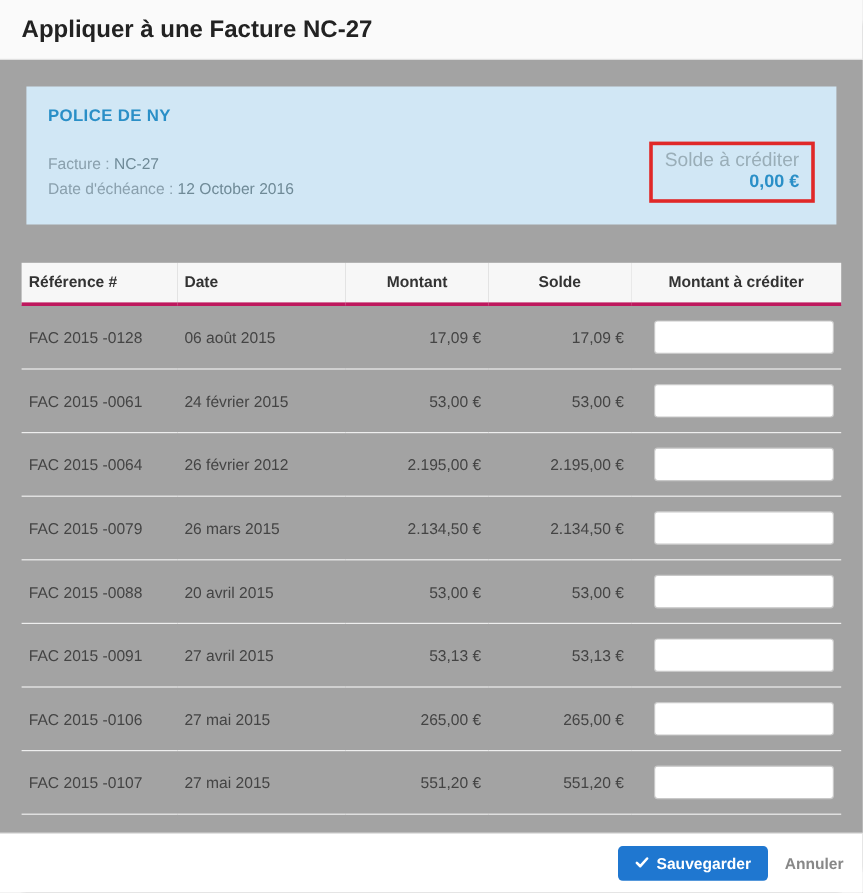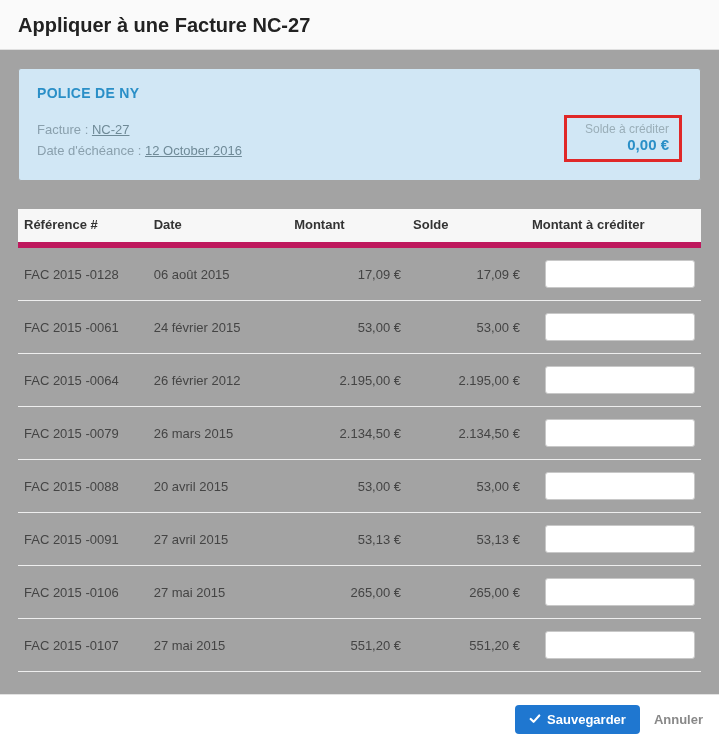--- a/index.html
+++ b/index.html
@@ -35,63 +35,63 @@
     padding: 18px 18px 10px 18px;
     position: relative;
   }
   
   .modal-body::-webkit-scrollbar { width: 14px; }
   .modal-body::-webkit-scrollbar-track { background: #f0f0f0; }
   .modal-body::-webkit-scrollbar-thumb { background: #c2c2c2; border-radius: 2px; }
 
   .info-box {
     background: #d1e7f5;
-    border: 1px solid #a3a3a3;
+    border: 4px solid #a3a3a3;
     border-radius: 3px;
     padding: 16px 18px 18px;
     margin-bottom: 28px;
     position: relative;
   }
   .info-box .client-name {
     color: #2a8fc7;
     font-size: 14px;
     font-weight: 700;
     letter-spacing: 0.3px;
     margin-bottom: 14px;
   }
   .info-row {
     display: flex;
     justify-content: space-between;
     align-items: flex-end;
   }
   .info-left { font-size: 13px; color: #8aa0ad; line-height: 1.6; }
-  .info-left .val { color: #6f8a97; text-decoration: underline; }
+  .info-left .val { color: #6f8a97; }
   .credit-box {
     border: 3px solid #e02828;
     padding: 4px 10px 6px;
     text-align: right;
     min-width: 118px;
   }
-  .credit-box .lbl { font-size: 12px; color: #9aaeb8; }
+  .credit-box .lbl { font-size: 16px; color: #9aaeb8; }
   .credit-box .amt { font-size: 15px; font-weight: 700; color: #2a8fc7; }
 
   table.inv {
     width: 100%;
     border-collapse: collapse;
     font-size: 13px;
   }
   table.inv thead th {
     text-align: left;
     font-weight: 700;
     color: #333;
     padding: 8px 6px 10px;
-    border-bottom: 6px solid #be185d;
+    border-bottom: 3px solid #be185d;
     background: #f7f7f7;
   }
-  table.inv thead th.num { text-align: left; }
+  table.inv thead th.num { text-align: center; }
   table.inv tbody td {
     padding: 12px 6px;
     border-bottom: 1px solid #eee;
     color: #444;
     vertical-align: middle;
   }
   table.inv tbody td.num { text-align: right; }
   .col-ref   { width: 120px; }
   .col-date  { width: 130px; }
   .col-mont  { width: 110px; }

